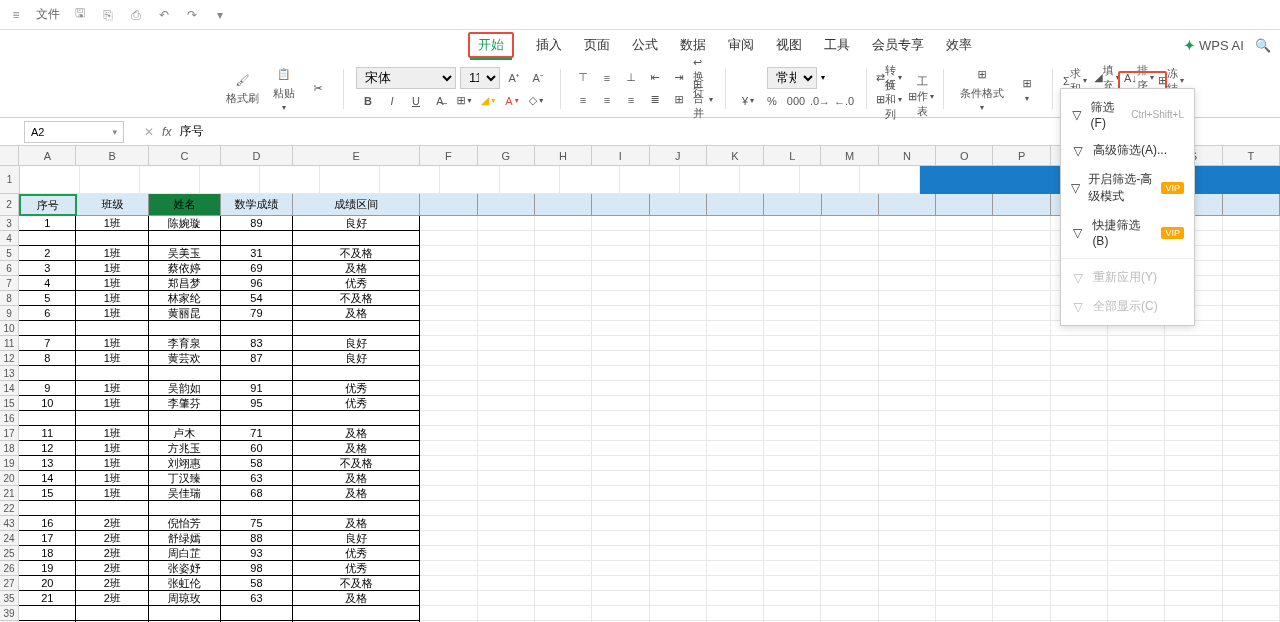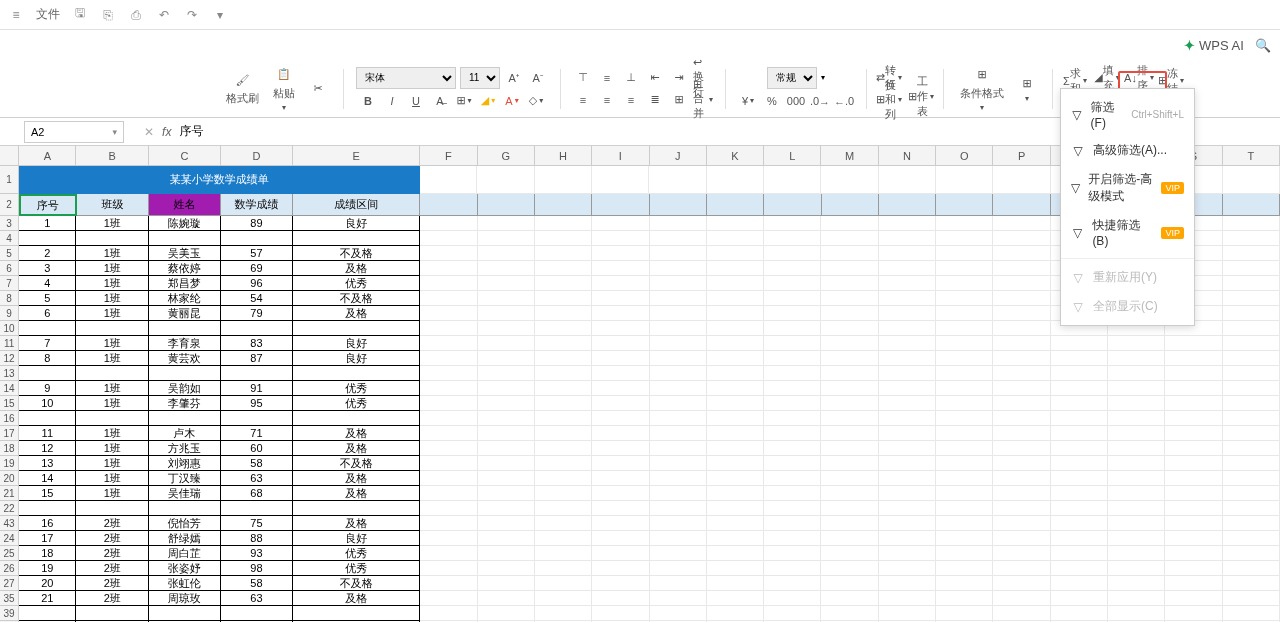--- a/index.html
+++ b/index.html
@@ -18,21 +18,21 @@
     .menu-right { margin-left: auto; display: flex; align-items: center; gap: 12px; color: #555; }
     .wps-ai { display: flex; align-items: center; gap: 4px; }
     .wps-ai .logo { color: #1a9f52; font-weight: bold; }
     
     .ribbon { height: 58px; border-bottom: 1px solid #d0d0d0; display: flex; align-items: center; padding: 4px 8px; gap: 4px; position: relative; }
     .ribbon-group { display: flex; flex-direction: column; align-items: center; justify-content: center; gap: 2px; padding: 0 4px; height: 100%; }
     .ribbon-group.inline { flex-direction: row; gap: 6px; }
     .ribbon-btn { display: flex; flex-direction: column; align-items: center; gap: 2px; cursor: pointer; padding: 2px 4px; font-size: 11px; color: #555; }
     .ribbon-btn .icon { width: 18px; height: 18px; display: flex; align-items: center; justify-content: center; }
     .ribbon-sep { width: 1px; height: 40px; background: #e0e0e0; margin: 0 4px; }
-    .font-select { height: 22px; border: 1px solid #ccc; padding: 0 4px; font-size: 10px; }
+    .font-select { height: 22px; border: 1px solid #ccc; padding: 0 4px; font-size: 13px; }
     .font-row { display: flex; gap: 4px; align-items: center; }
     .mini-btn { width: 20px; height: 20px; display: flex; align-items: center; justify-content: center; cursor: pointer; font-size: 11px; color: #555; }
     .mini-btn.with-arrow::after { content: '▾'; font-size: 8px; margin-left: 2px; }
     
     .filter-highlight { position: absolute; right: 113px; top: 11px; width: 49px; height: 22px; border: 2px solid #e74c3c; border-radius: 2px; pointer-events: none; }
     
     .filter-dropdown { position: absolute; top: 88px; right: 85px; width: 135px; background: #fff; border: 1px solid #ccc; box-shadow: 0 2px 8px rgba(0,0,0,0.15); z-index: 100; padding: 4px 0; }
     .filter-item { display: flex; align-items: center; padding: 6px 10px; font-size: 12px; color: #333; cursor: pointer; gap: 8px; }
     .filter-item.disabled { color: #bbb; cursor: default; }
     .filter-item .shortcut { margin-left: auto; font-size: 10px; color: #aaa; }
@@ -71,20 +71,32 @@
     <span class="icon">🖫</span>
     <span class="icon">⎘</span>
     <span class="icon">⎙</span>
     <span class="icon">↶</span>
     <span class="icon">↷</span>
     <span class="icon">▾</span>
   </div>
 </div>
 
 <div class="menu-bar">
+  <div class="menu-tabs" style="margin-left:460px;">
+    <span class="menu-tab active highlighted">开始</span>
+    <span class="menu-tab">插入</span>
+    <span class="menu-tab">页面</span>
+    <span class="menu-tab">公式</span>
+    <span class="menu-tab">数据</span>
+    <span class="menu-tab">审阅</span>
+    <span class="menu-tab">视图</span>
+    <span class="menu-tab">工具</span>
+    <span class="menu-tab">会员专享</span>
+    <span class="menu-tab">效率</span>
+  </div>
   <div class="menu-right">
     <span class="wps-ai">
         <span class="logo">✦</span>
         <span>WPS AI</span>
       </span>
     <span>🔍</span>
   </div>
 </div>
 
 <div class="ribbon">
@@ -282,42 +294,41 @@
       <div class="col-header" style="width: 60px;">O</div>
       <div class="col-header" style="width: 60px;">P</div>
       <div class="col-header" style="width: 60px;">Q</div>
       <div class="col-header" style="width: 60px;">R</div>
       <div class="col-header" style="width: 60px;">S</div>
       <div class="col-header" style="width: 60px;">T</div>
     </div>
   <div id="grid-rows">
       <div class="data-row title-row" style="height: 28px;">
         <div class="row-header" style="line-height: 28px; background: rgb(244, 244, 244); color: rgb(85, 85, 85);">1</div>
-        <div class="cell" style="width: 420px; background: rgb(26, 123, 201); color: rgb(255, 255, 255); border-right: 1px solid rgb(26, 123, 201); border-bottom: 1px solid rgb(26, 123, 201);">某某小学数学成绩单</div>
         <div class="cell empty" style="width: 60px; background: rgb(255, 255, 255);"></div>
         <div class="cell empty" style="width: 60px; background: rgb(255, 255, 255);"></div>
         <div class="cell empty" style="width: 60px; background: rgb(255, 255, 255);"></div>
         <div class="cell empty" style="width: 60px; background: rgb(255, 255, 255);"></div>
         <div class="cell empty" style="width: 60px; background: rgb(255, 255, 255);"></div>
         <div class="cell empty" style="width: 60px; background: rgb(255, 255, 255);"></div>
         <div class="cell empty" style="width: 60px; background: rgb(255, 255, 255);"></div>
         <div class="cell empty" style="width: 60px; background: rgb(255, 255, 255);"></div>
         <div class="cell empty" style="width: 60px; background: rgb(255, 255, 255);"></div>
         <div class="cell empty" style="width: 60px; background: rgb(255, 255, 255);"></div>
         <div class="cell empty" style="width: 60px; background: rgb(255, 255, 255);"></div>
         <div class="cell empty" style="width: 60px; background: rgb(255, 255, 255);"></div>
         <div class="cell empty" style="width: 60px; background: rgb(255, 255, 255);"></div>
         <div class="cell empty" style="width: 60px; background: rgb(255, 255, 255);"></div>
         <div class="cell empty" style="width: 60px; background: rgb(255, 255, 255);"></div>
       </div>
       <div class="data-row header-row" style="height: 22px;">
         <div class="row-header" style="line-height: 22px;">2</div>
         <div class="cell selected-cell" style="width: 60px; background: rgb(217, 232, 245); border-right: 1px solid rgb(153, 153, 153); border-bottom: 1px solid rgb(153, 153, 153);">序号</div>
         <div class="cell" style="width: 76px; background: rgb(217, 232, 245); border-right: 1px solid rgb(153, 153, 153); border-bottom: 1px solid rgb(153, 153, 153);">班级</div>
-        <div class="cell" style="width: 75px; background: #a21caf; border-right: 1px solid rgb(153, 153, 153); border-bottom: 1px solid rgb(153, 153, 153);">姓名</div>
+        <div class="cell" style="width: 75px; background: #15803d; border-right: 1px solid rgb(153, 153, 153); border-bottom: 1px solid rgb(153, 153, 153);">姓名</div>
         <div class="cell" style="width: 76px; background: rgb(217, 232, 245); border-right: 1px solid rgb(153, 153, 153); border-bottom: 1px solid rgb(153, 153, 153);">数学成绩</div>
         <div class="cell" style="width: 133px; background: rgb(217, 232, 245); border-right: 1px solid rgb(153, 153, 153); border-bottom: 1px solid rgb(153, 153, 153);">成绩区间</div>
         <div class="cell empty" style="width: 60px;"></div>
         <div class="cell empty" style="width: 60px;"></div>
         <div class="cell empty" style="width: 60px;"></div>
         <div class="cell empty" style="width: 60px;"></div>
         <div class="cell empty" style="width: 60px;"></div>
         <div class="cell empty" style="width: 60px;"></div>
         <div class="cell empty" style="width: 60px;"></div>
         <div class="cell empty" style="width: 60px;"></div>
@@ -373,21 +384,21 @@
         <div class="cell empty" style="width: 60px;"></div>
         <div class="cell empty" style="width: 60px;"></div>
         <div class="cell empty" style="width: 60px;"></div>
         <div class="cell empty" style="width: 60px;"></div>
       </div>
       <div class="data-row">
         <div class="row-header" style="line-height: 15px;">5</div>
         <div class="cell data" style="width: 60px;">2</div>
         <div class="cell data" style="width: 76px;">1班</div>
         <div class="cell data" style="width: 75px;">吴美玉</div>
-        <div class="cell data" style="width: 76px;">57</div>
+        <div class="cell data" style="width: 76px;">31</div>
         <div class="cell data" style="width: 133px;">不及格</div>
         <div class="cell empty" style="width: 60px;"></div>
         <div class="cell empty" style="width: 60px;"></div>
         <div class="cell empty" style="width: 60px;"></div>
         <div class="cell empty" style="width: 60px;"></div>
         <div class="cell empty" style="width: 60px;"></div>
         <div class="cell empty" style="width: 60px;"></div>
         <div class="cell empty" style="width: 60px;"></div>
         <div class="cell empty" style="width: 60px;"></div>
         <div class="cell empty" style="width: 60px;"></div>

